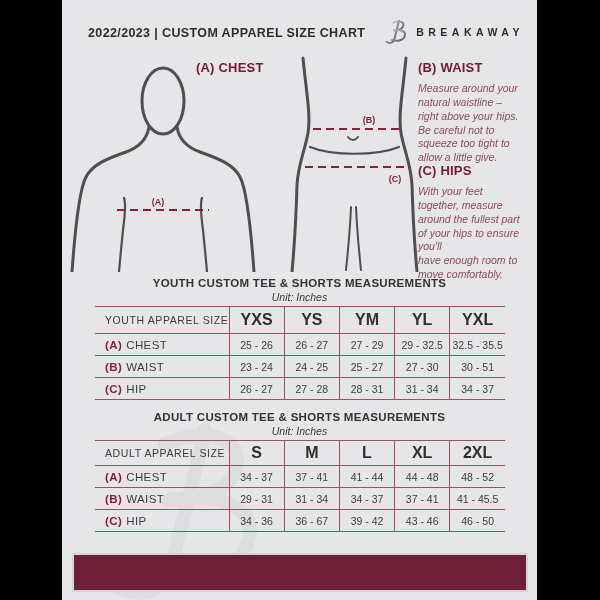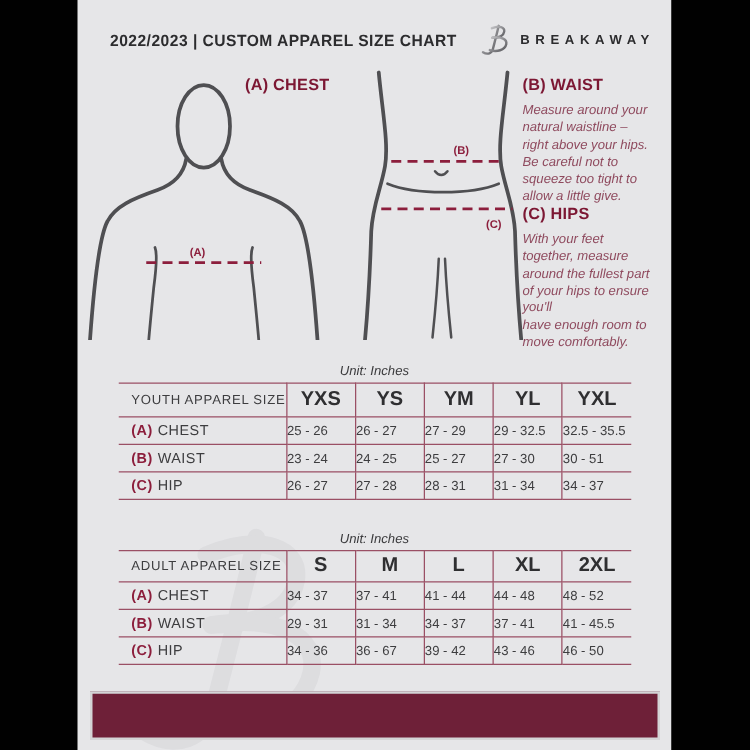--- a/index.html
+++ b/index.html
@@ -38,21 +38,21 @@
   col.c-label{width:134px;}  col.c-size{width:55.2px;}
   td,th{border:1.5px solid #9a4f64;padding:0;margin:1px;}
   td:first-child,th:first-child{border-left:none;}
   td:last-child,th:last-child{border-right:none;}
   tr.hdr-y{height:27px;}  tr.hdr-a{height:25px;}
   tbody tr{height:22px;}
   th.lbl-hdr{font-size:10.5px;font-weight:normal;letter-spacing:.6px;color:#3d3d3f;text-align:left;padding-left:10px;}
   th.size-hdr{font-size:16px;font-weight:bold;color:#2f2f31;text-align:center;}
   td.row-lbl{font-size:11.5px;color:#3d3d3f;text-align:left;padding-left:10px;letter-spacing:.4px;}
   td.row-lbl .pfx{color:#8c1e3c;font-weight:bold;margin-right:4px;}
-  td.val{font-size:10.5px;color:#3d3d3f;text-align:left;}
+  td.val{font-size:10.5px;color:#3d3d3f;text-align:center;}
 
   
   .watermark{position:absolute;left:5px;top:418px;width:240px;height:190px;z-index:0;opacity:.55;}
   .footer-bar{position:absolute;left:10px;top:553px;width:452px;height:35px;background:#6e2038;
               border:2px solid #d4d4d6;z-index:2;}
 </style>
 </head>
 <body>
 
 <div class="canvas">
@@ -128,20 +128,21 @@
     </div>
 
     <svg class="watermark" viewBox="0 0 90 95">
       <g fill="none" stroke="#d6d6d9" stroke-width="7" stroke-linecap="round">
         <path d="M54,6 C48,32 41,58 37,74 C34,86 22,92 8,83"></path>
         <path d="M34,13 C56,4 72,10 70,23 C68,36 52,41 36,41"></path>
         <path d="M36,41 C62,37 79,45 76,60 C72,78 48,83 28,77"></path>
       </g>
     </svg>
 
+    <div class="sec-title t-youth-title">YOUTH CUSTOM TEE &amp; SHORTS MEASUREMENTS</div>
     <div class="sec-unit t-youth-unit">Unit: Inches</div>
     <table class="tbl-youth">
       <colgroup>
           <col class="c-label">
           <col class="c-size">
           <col class="c-size">
           <col class="c-size">
           <col class="c-size">
           <col class="c-size">
         </colgroup>
@@ -176,20 +177,21 @@
           <td class="row-lbl"><span class="pfx">(C)</span><span>HIP</span></td>
           <td class="val">26 - 27</td>
           <td class="val">27 - 28</td>
           <td class="val">28 - 31</td>
           <td class="val">31 - 34</td>
           <td class="val">34 - 37</td>
         </tr>
       </tbody>
     </table>
 
+    <div class="sec-title t-adult-title">ADULT CUSTOM TEE &amp; SHORTS MEASUREMENTS</div>
     <div class="sec-unit t-adult-unit">Unit: Inches</div>
     <table class="tbl-adult">
       <colgroup>
           <col class="c-label">
           <col class="c-size">
           <col class="c-size">
           <col class="c-size">
           <col class="c-size">
           <col class="c-size">
         </colgroup>

